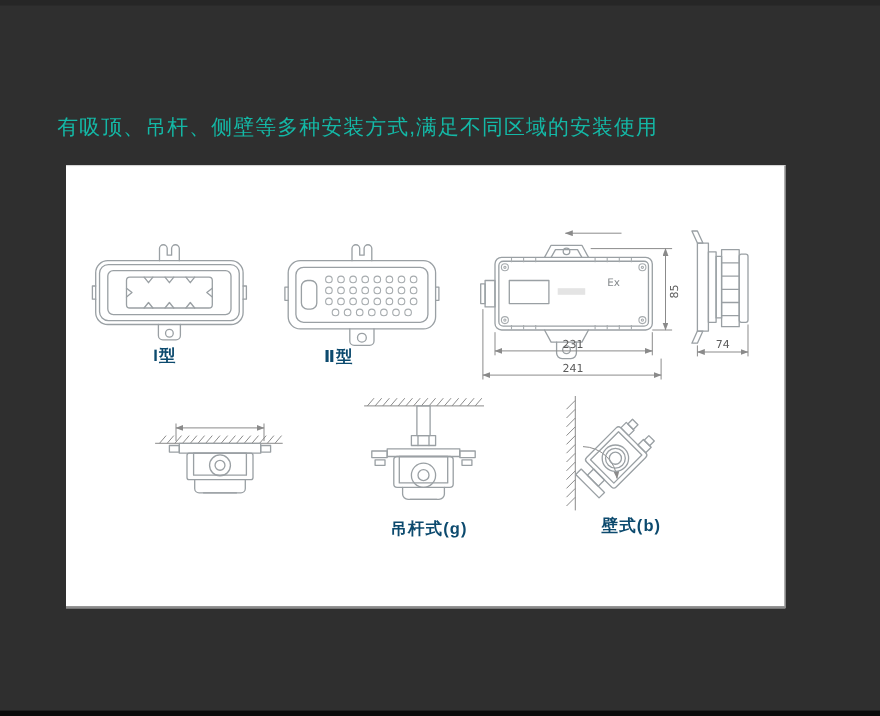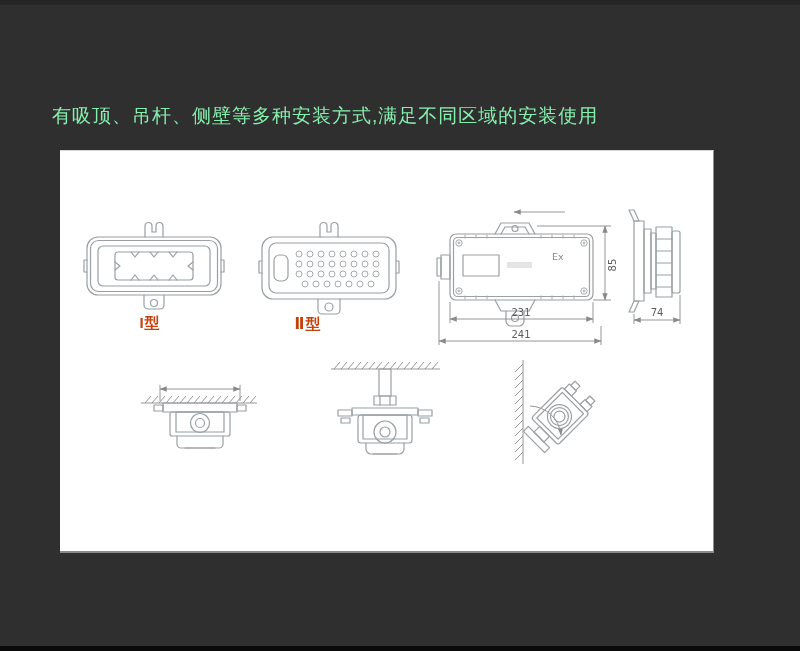--- a/index.html
+++ b/index.html
@@ -5,31 +5,31 @@
   html,body{margin:0;padding:0;}
   body{
     width:800px;height:651px;overflow:hidden;position:relative;
     background:#2f2f2f;
     font-family:"Liberation Sans","DejaVu Sans",sans-serif;
   }
   .top-strip{position:absolute;left:0;top:0;width:800px;height:5px;background:#262626;}
   .bottom-bar{position:absolute;left:0;bottom:0;width:800px;height:5px;background:#0a0a0a;}
   .header-text{
     position:absolute;left:52px;top:103px;width:700px;
-    color:#86efac;font-size:19px;letter-spacing:1px;white-space:nowrap;
+    color:#14b8a6;font-size:19px;letter-spacing:1px;white-space:nowrap;
   }
   .panel{
     position:absolute;left:60px;top:150px;width:653px;height:400px;
     background:#ffffff;
     border-right:1px solid #8f8f8f;border-bottom:2px solid #8a8a8a;
     border-top:1px solid #d6d6d6;
   }
   .drw{position:absolute;}
   .dlabel{
-    position:absolute;color:#c2410c;font-size:15px;font-weight:bold;
+    position:absolute;color:#0c4a6e;font-size:15px;font-weight:bold;
     text-align:center;letter-spacing:1px;white-space:nowrap;
   }
   svg{display:block;}
   .ln{fill:none;stroke:#9aa0a4;stroke-width:1.2;stroke-linejoin:round;stroke-linecap:round;}
   .ln2{fill:none;stroke:#a7acaf;stroke-width:1;stroke-linejoin:round;}
   .dim{fill:none;stroke:#8a8a8a;stroke-width:0.9;}
   .dimtxt{fill:#5c5c5c;font-size:10px;font-family:"DejaVu Sans",sans-serif;}
   .extxt{fill:#84898c;font-size:9.5px;font-family:"DejaVu Sans",sans-serif;}
   .plate{fill:#cdcdcd;opacity:.55;}
 </style>
@@ -229,20 +229,21 @@
       <rect x="90" y="54" width="14" height="6"></rect>
         <rect x="92" y="62" width="9" height="5"></rect>
       <rect x="30" y="59" width="54" height="28" rx="3"></rect>
       <rect x="35" y="59" width="44" height="24"></rect>
       <circle cx="57" cy="76" r="11"></circle>
       <circle cx="57" cy="76" r="5"></circle>
       <path d="M38,87 v6 a5,5 0 0 0 5,5 h28 a5,5 0 0 0 5,-5 v-6"></path>
       <line x1="45" y1="98" x2="69" y2="98"></line>
     </g>
   </svg>
+  <div class="dlabel" style="left:270px;top:320px;width:120px">吊杆式(g)</div>
 
   <svg class="drw" style="left:440px;top:205px" width="140" height="115" viewBox="0 0 140 115">
     <g class="dim">
       <line x1="23" y1="4" x2="23" y2="108"></line>
       <path d="M23,8 l-8,8 M23,16 l-8,8 M23,24 l-8,8 M23,32 l-8,8 M23,40 l-8,8 M23,48 l-8,8 M23,56 l-8,8 M23,64 l-8,8 M23,72 l-8,8 M23,80 l-8,8 M23,88 l-8,8 M23,96 l-8,8"></path>
       <path d="M30,50 A32,32 0 0 1 61,79" fill="none" marker-end="url(#ae)"></path>
     </g>
     <g class="ln" transform="translate(34,86) rotate(-45)">
       <rect x="0" y="-15" width="7" height="30"></rect>
       <rect x="7" y="-7" width="8" height="14"></rect>
@@ -250,16 +251,17 @@
       <rect x="19" y="-15" width="36" height="30"></rect>
       <circle cx="36" cy="0" r="12"></circle>
       <circle cx="36" cy="0" r="9"></circle>
       <circle cx="36" cy="0" r="5.5"></circle>
       <rect x="59" y="-16" width="7" height="10"></rect>
       <rect x="59" y="6" width="7" height="10"></rect>
       <rect x="66" y="-14" width="6" height="7"></rect>
       <rect x="66" y="7" width="6" height="7"></rect>
     </g>
   </svg>
+  <div class="dlabel" style="left:454px;top:318px;width:120px">壁式(b)</div>
 
 </div>
 
 <div class="bottom-bar"></div>
 
 </body></html>

